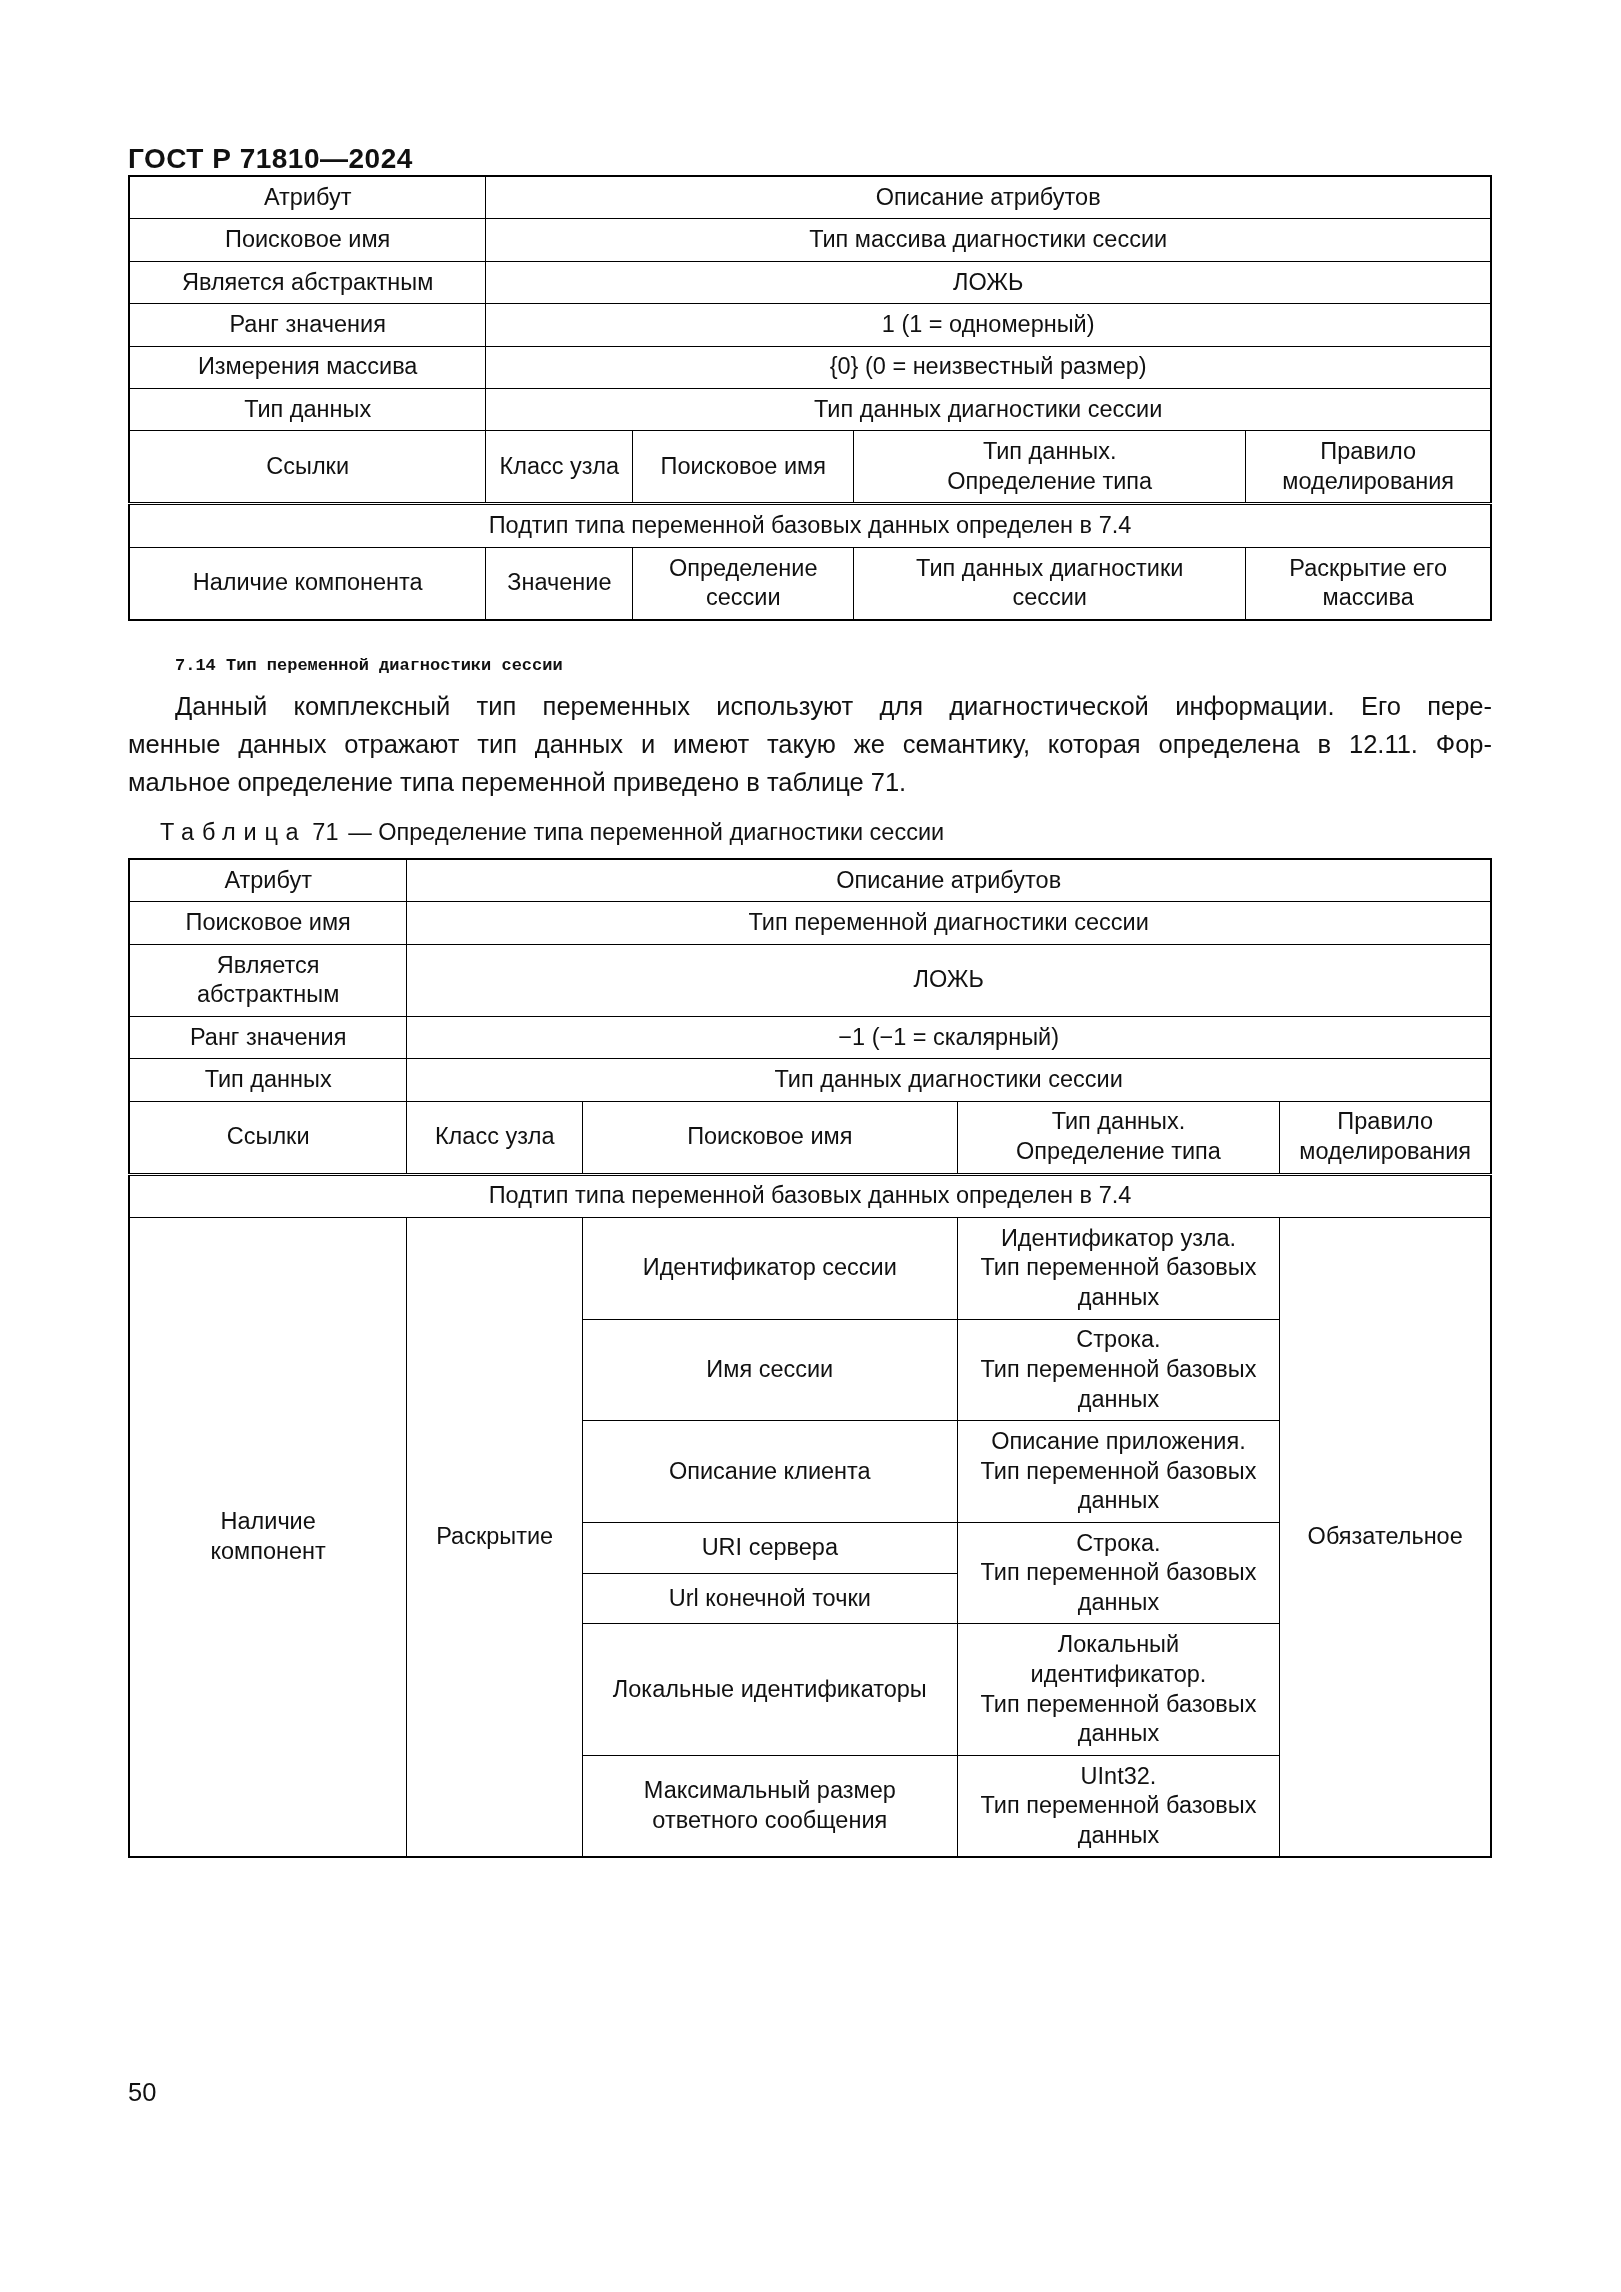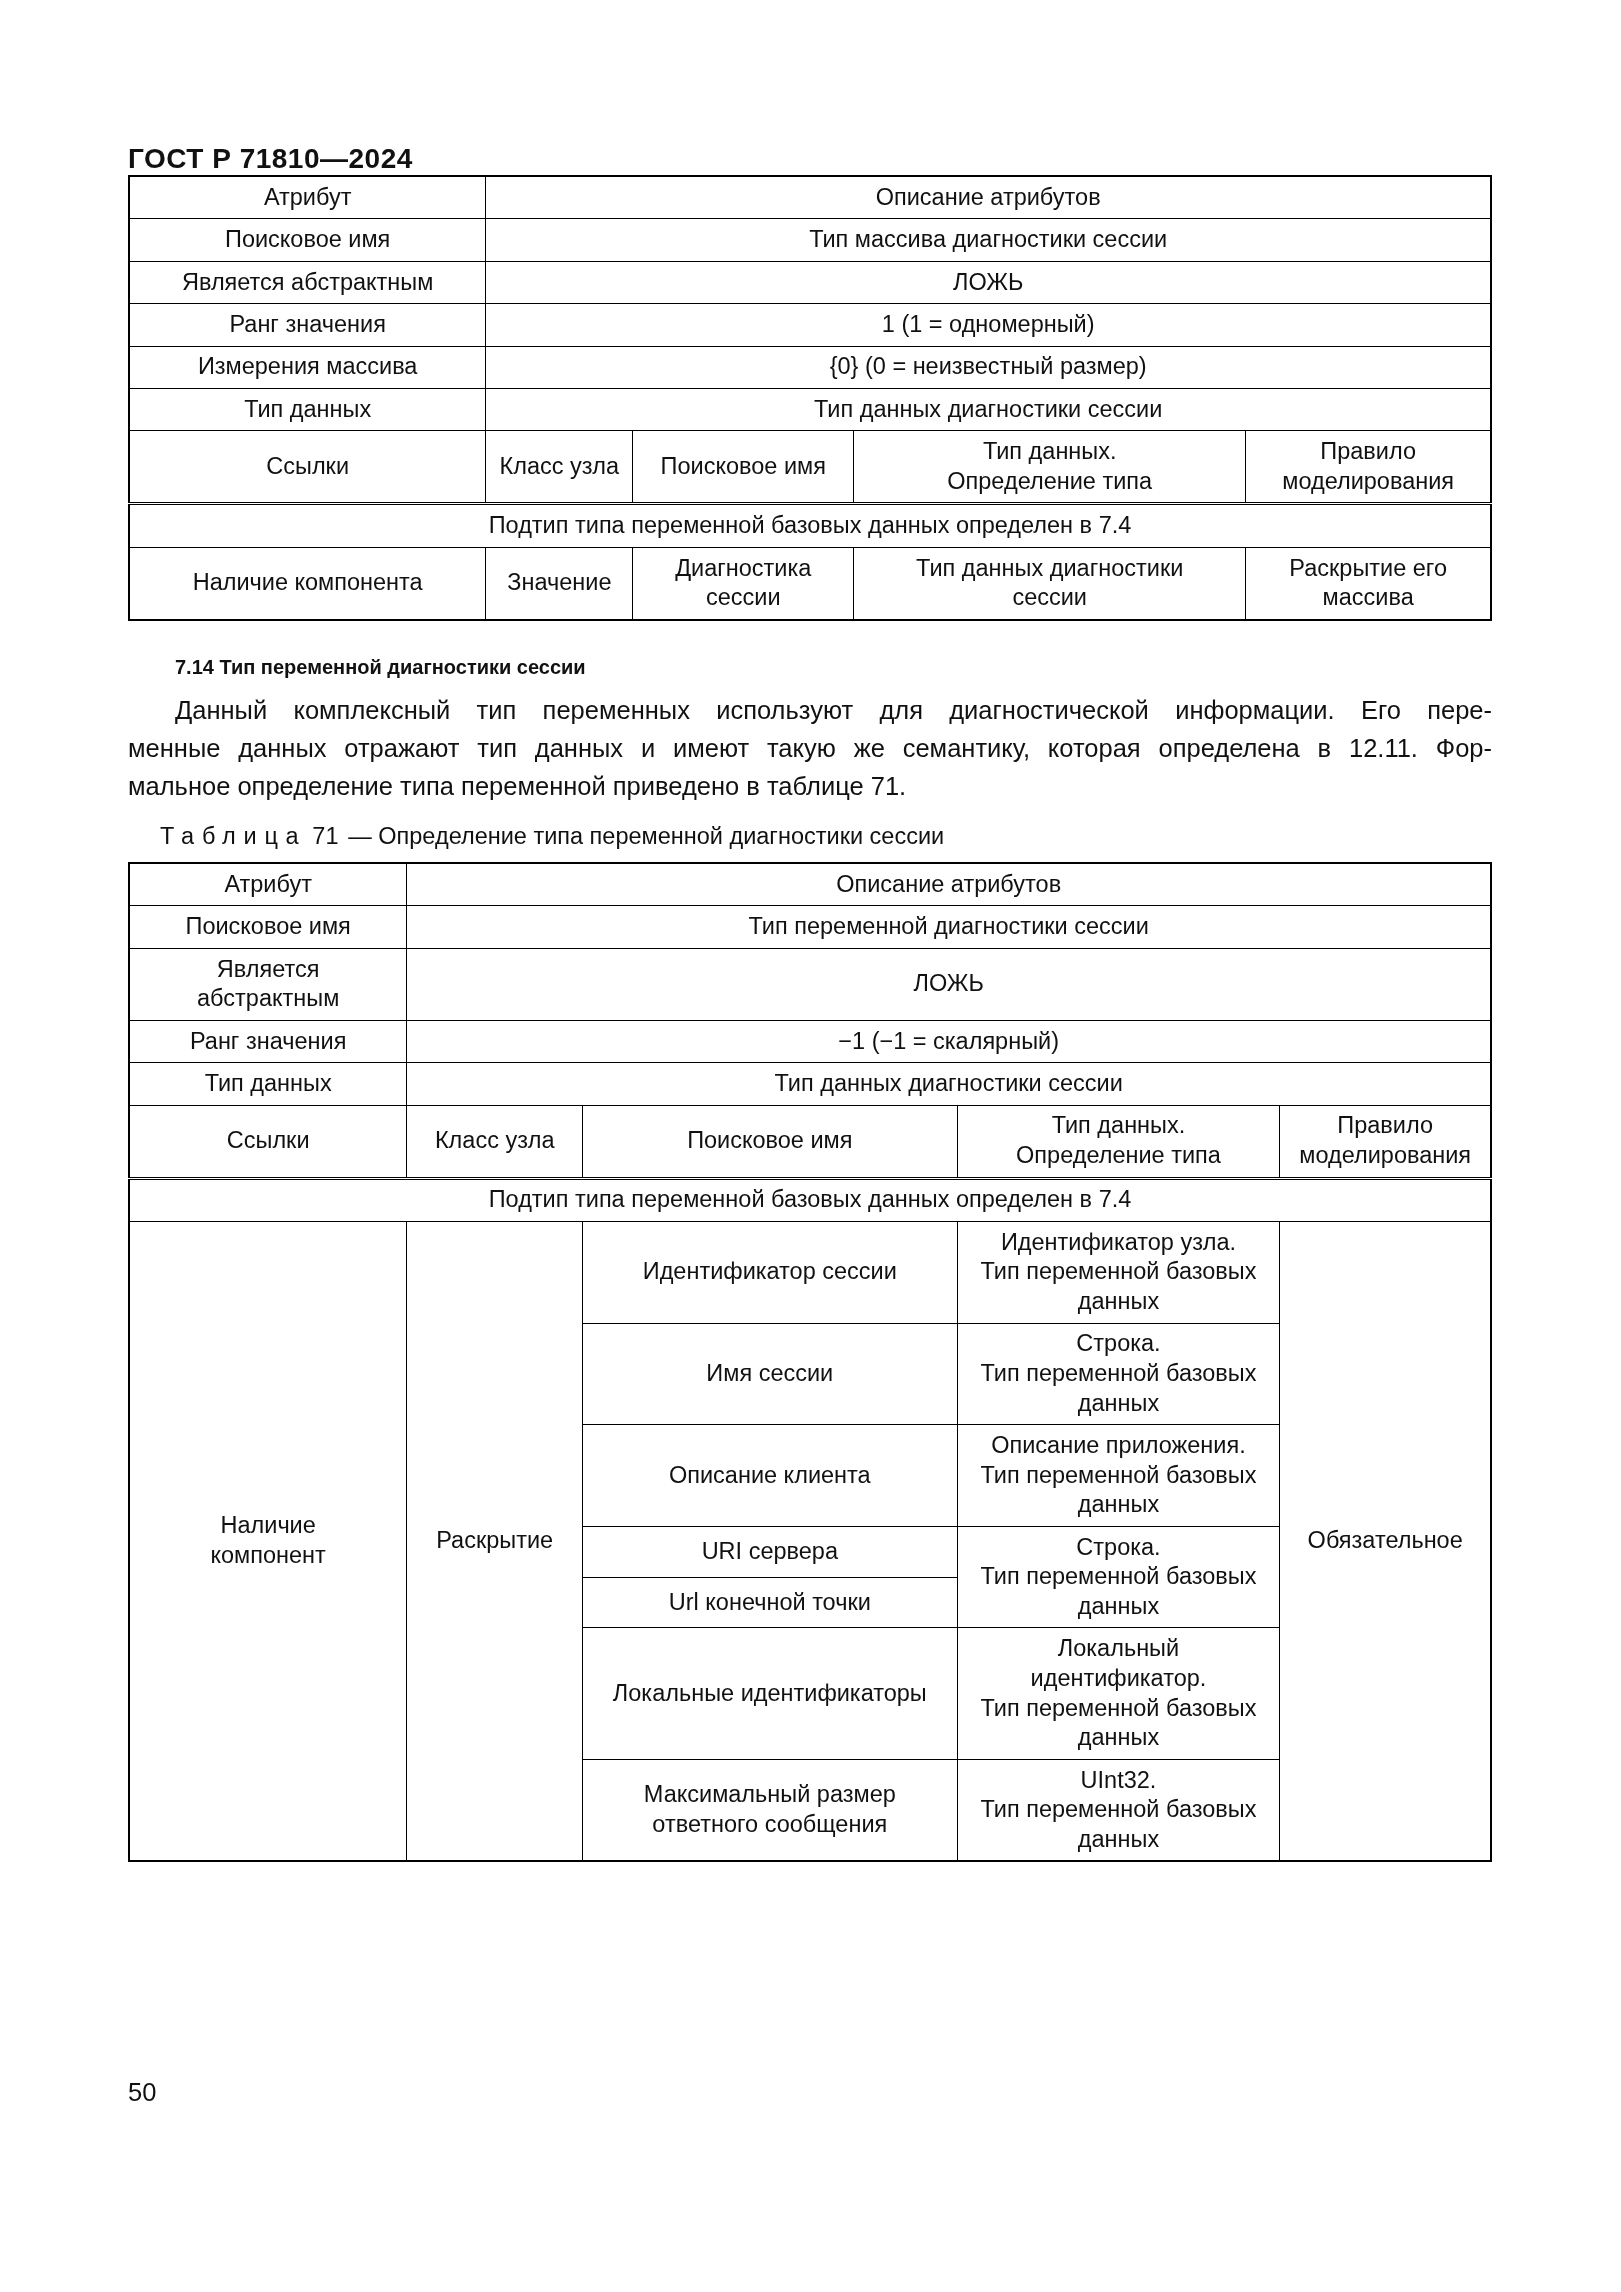--- a/index.html
+++ b/index.html
@@ -27,21 +27,21 @@
   table.doc-table td {
     border:1px solid #000;
     font-size:23.5px; line-height:1.26;
     text-align:center; vertical-align:middle;
     padding:5.9px 7.8px; height:37px;
     white-space:pre-line;
     word-wrap:break-word;
   }
   tr.double-top td { border-top:3.9px double #000; }
 
-  .section-heading { font-size:20px; font-weight:bold; margin:35px 0 13.7px 47px; }
+  .section-heading { font-size:17px; font-weight:bold; margin:35px 0 13.7px 47px;font-family:Liberation Mono, monospace; }
   .para { margin-top:9.8px; font-size:25.5px; line-height:1.48; }
   .pline { text-align:justify; text-align-last:justify; }
   .pline.first { text-indent:47px; }
   .pline.last { text-align-last:left; }
 
   .page-number { position:absolute; left:128px; top:2078px; font-size:25.5px; }
 </style>
 </head>
 <body>
 
@@ -92,21 +92,21 @@
 Определение типа</td>
           <td>Правило
 моделирования</td>
         </tr>
         <tr class="double-top">
           <td colspan="5">Подтип типа переменной базовых данных определен в 7.4</td>
         </tr>
         <tr>
           <td>Наличие компонента</td>
           <td>Значение</td>
-          <td>Диагностика
+          <td>Определение
 сессии</td>
           <td>Тип данных диагностики
 сессии</td>
           <td>Раскрытие его
 массива</td>
         </tr>
       </tbody>
     </table>
 
     <h2 class="section-heading">7.14 Тип переменной диагностики сессии</h2>

